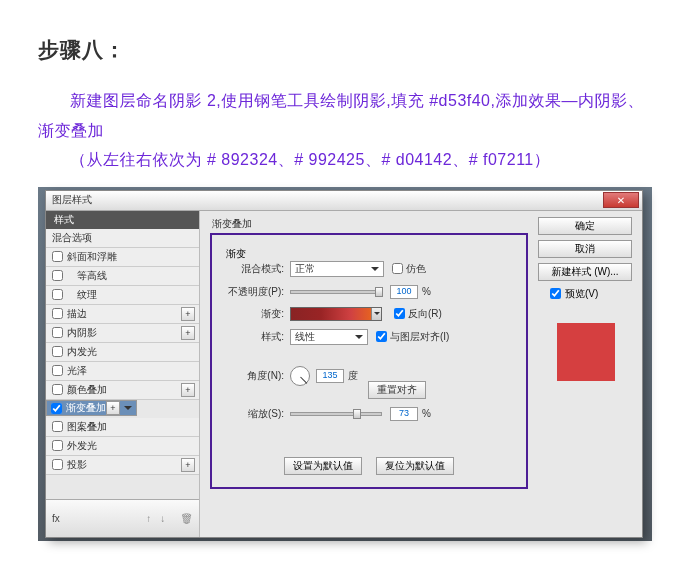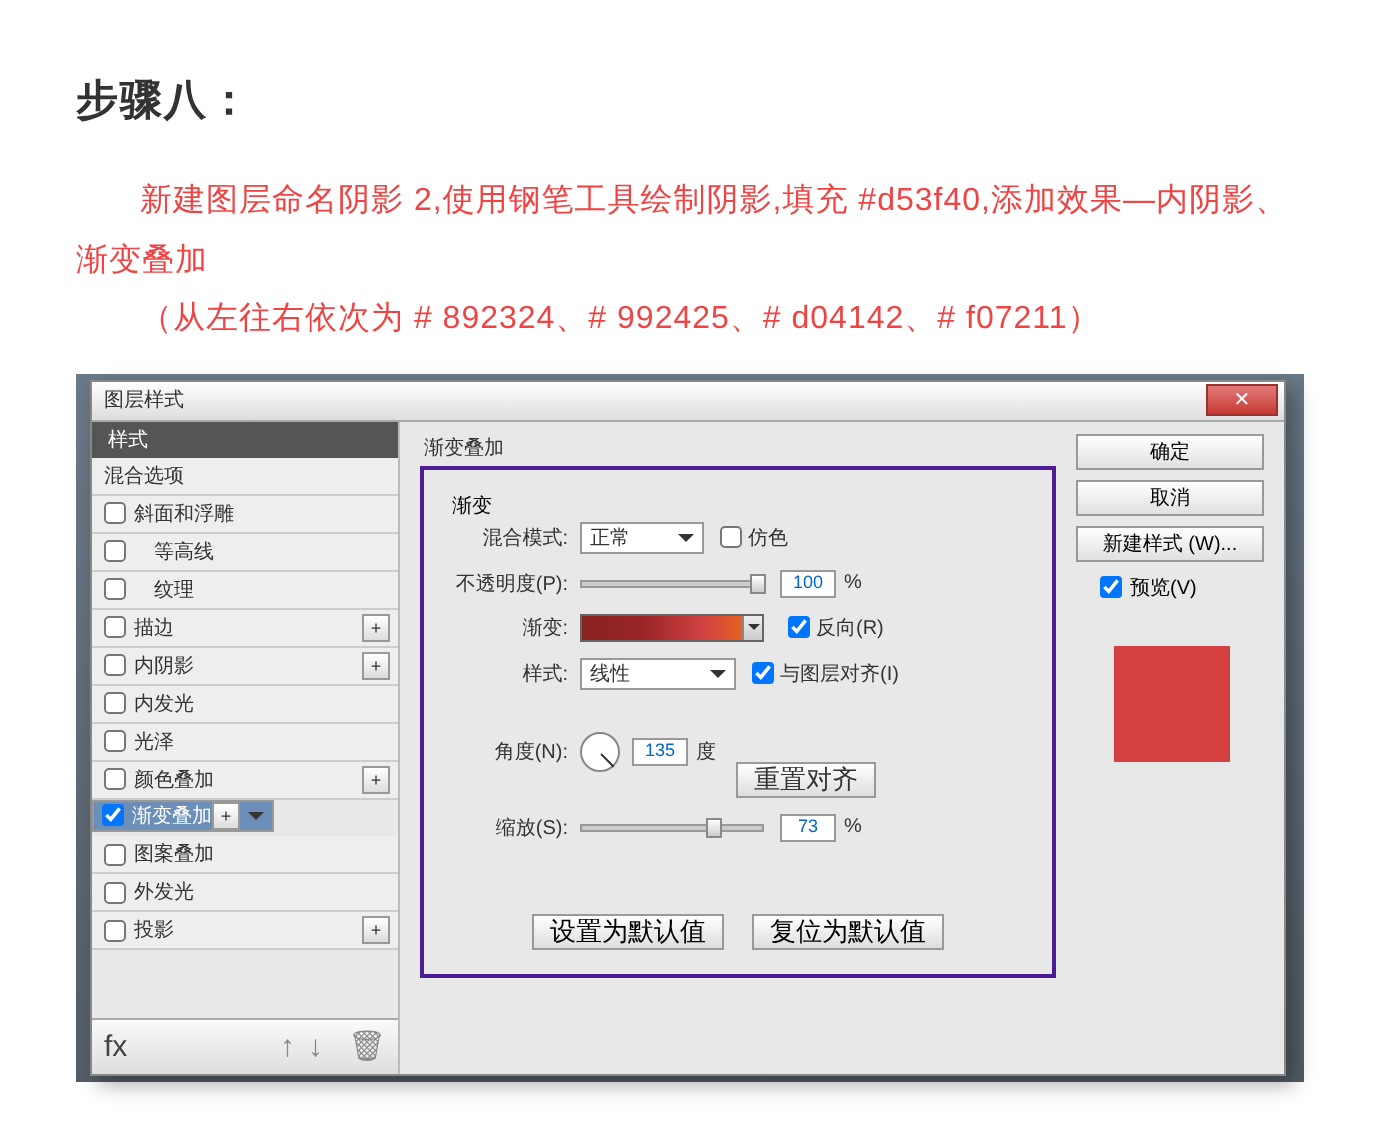--- a/index.html
+++ b/index.html
@@ -1,39 +1,39 @@
 <!DOCTYPE html>
 <html><head>
 <meta charset="utf-8">
 <style>
 * { margin: 0; padding: 0; box-sizing: border-box; font-family: "Microsoft YaHei", sans-serif; }
 body { background: #fff; width: 690px; height: 572px; overflow: hidden; }
 
 .article { padding: 36px 38px 0 38px; }
 .step-title { font-size: 21px; font-weight: 700; color: #333; letter-spacing: 1px; margin-bottom: 22px; }
-.desc { font-size: 16px; color: #ef4444; line-height: 1.85; letter-spacing: 0.5px; margin-bottom: 12px; }
+.desc { font-size: 16px; color: #6d28d9; line-height: 1.85; letter-spacing: 0.5px; margin-bottom: 12px; }
 .desc .ind { display: inline-block; width: 32px; }
 
 .shot { margin: 0 38px; background: linear-gradient(to bottom,#6b7a88,#545d66); padding: 0; height: 354px; position: relative; }
 
 .dialog { position: absolute; left: 7px; top: 3px; width: 598px; height: 348px; border: 1px solid #888; background: #e8e8e8; box-shadow: 4px 4px 10px rgba(0,0,0,.35); }
 .titlebar { height: 20px; background: linear-gradient(to bottom,#fff,#ddd); border-bottom: 1px solid #aaa; display: flex; align-items: center; justify-content: space-between; font-size: 10px; padding-left: 6px; }
 .titlebar .ttl { color: #333; }
 .closebtn { width: 36px; height: 16px; background: linear-gradient(to bottom,#e27a7a,#c83a32); border: 1px solid #933; margin: 1px 3px; display: flex; align-items: center; justify-content: center; color: #fff; font-size: 10px; cursor: pointer; }
 
 .body { display: flex; height: calc(100% - 20px); }
 
 .leftcol { width: 154px; border-right: 1px solid #bbb; display: flex; flex-direction: column; }
 .lhdr { height: 18px; background: #555; color: #fff; font-size: 10px; display: flex; align-items: center; padding-left: 8px; }
 .llist { flex: 1; }
 .lrow { height: 19px; border-bottom: 1px solid #ccc; display: flex; align-items: center; font-size: 10px; color: #333; padding: 0 4px 0 6px; background: #eee; }
 .lrow.sel { background: #6b8fb8; color: #fff; }
 .lrow .plus { margin-left: auto; width: 14px; height: 14px; background: linear-gradient(to bottom,#fff,#ddd); border: 1px solid #999; display: flex; align-items: center; justify-content: center; font-size: 9px; color: #333; cursor: pointer; }
 .lrow input[type=checkbox] { margin-right: 4px; width: 11px; height: 11px; }
-.lfoot { height: 28px; background: linear-gradient(to bottom,#fafafa,#ddd); border-top: 1px solid #aaa; display: flex; align-items: center; padding: 0 6px; font-size: 15px; color: #444; }
+.lfoot { height: 38px; background: linear-gradient(to bottom,#fafafa,#ddd); border-top: 1px solid #aaa; display: flex; align-items: center; padding: 0 6px; font-size: 10px; color: #444; }
 .lfoot .fx { margin-right: auto; }
 .lfoot .arrows span { display:inline-block; width:14px; color:#888; }
 .lfoot .trash { margin-left: 6px; color:#888; }
 
 .midcol { flex: 1; padding: 6px 10px 0 10px; }
 .mtitle { font-size: 10px; color: #333; margin-bottom: 2px; margin-left: 2px; }
 .fieldset { border: 2px solid #4c1d95; padding: 8px 10px 12px 10px; }
 .fsl { font-size: 10px; margin-top: -13px; background: #e8e8e8; display: inline-block; padding: 0 4px; }
 .frow { display: flex; align-items: center; font-size: 10px; color: #333; margin-bottom: 8px; }
 .lbl { width: 62px; text-align: right; margin-right: 6px; }
@@ -42,21 +42,21 @@
 .chk { display: inline-flex; align-items: center; margin-left: 8px; }
 .chk input { margin-right: 3px; width: 11px; height: 11px; }
 .numbox { width: 28px; height: 14px; background: #fff; border: 1px solid #999; font-size: 9px; text-align: center; color: #06c; }
 .slider { width: 92px; height: 4px; background: #ccc; border: 1px solid #999; position: relative; margin-right: 8px; }
 .slider .thumb { position: absolute; top: -4px; width: 8px; height: 10px; background: linear-gradient(to bottom,#fff,#ccc); border: 1px solid #888; }
 .gradbar { width: 92px; height: 14px; background: linear-gradient(to right,#892324,#992425,#d04142,#f07211); border: 1px solid #666; margin-right: 4px; }
 .gradbar .dd { float: right; width: 10px; height: 100%; border-left: 1px solid #888; background: linear-gradient(to bottom,#eee,#ccc); position: relative; }
 .gradbar .dd::after { content: ""; position: absolute; left: 2px; top: 4px; border: 3px solid transparent; border-top-color: #333; }
 .dial { width: 20px; height: 20px; border: 1px solid #888; border-radius: 50%; background: #fff; margin-right: 6px; position: relative; }
 .dial::after { content:""; position:absolute; left:9px; top:1px; width:1px; height:9px; background:#333; transform-origin: bottom center; transform: rotate(135deg); }
-.btn { height: 18px; background: linear-gradient(to bottom,#fff,#ddd); border: 1px solid #999; font-size: 13px; padding: 0 8px; display: inline-flex; align-items: center; cursor: pointer; margin-top: 28px; }
+.btn { height: 18px; background: linear-gradient(to bottom,#fff,#ddd); border: 1px solid #999; font-size: 10px; padding: 0 8px; display: inline-flex; align-items: center; cursor: pointer; margin-top: 28px; }
 .btnrow { display: flex; justify-content: center; gap: 14px; margin-top: 8px; }
 
 .rightcol { width: 104px; padding: 6px 8px 0 0; }
 .rbtn { height: 18px; background: linear-gradient(to bottom,#fff,#e0e0e0); border: 1px solid #999; font-size: 10px; display: flex; align-items: center; justify-content: center; margin-bottom: 5px; cursor: pointer; width: 94px; }
 .rchk { font-size: 10px; display: flex; align-items: center; margin-top: 6px; padding-left: 12px; }
 .rchk input { margin-right: 4px; width:11px; height:11px; }
 .swatch { width: 58px; height: 58px; background: #d53f40; margin: 22px auto 0 auto; }
 
 </style>
 </head>
@@ -133,21 +133,21 @@
         </div>
       </div>
 
       <div class="midcol">
         <div class="mtitle">渐变叠加</div>
         <div class="fieldset">
           <div class="fsl">渐变</div>
 
           <div class="frow">
             <div class="lbl">混合模式:</div>
-            <div class="sel" style="width:62px">正常</div>
+            <div class="sel" style="width:94px">正常</div>
             <label class="chk">
                 <input type="checkbox" style="">
                 <span>仿色</span>
               </label>
           </div>
 
           <div class="frow">
             <div class="lbl">不透明度(P):</div>
             <div class="slider">
                 <div class="thumb" style="left:84px"></div>

